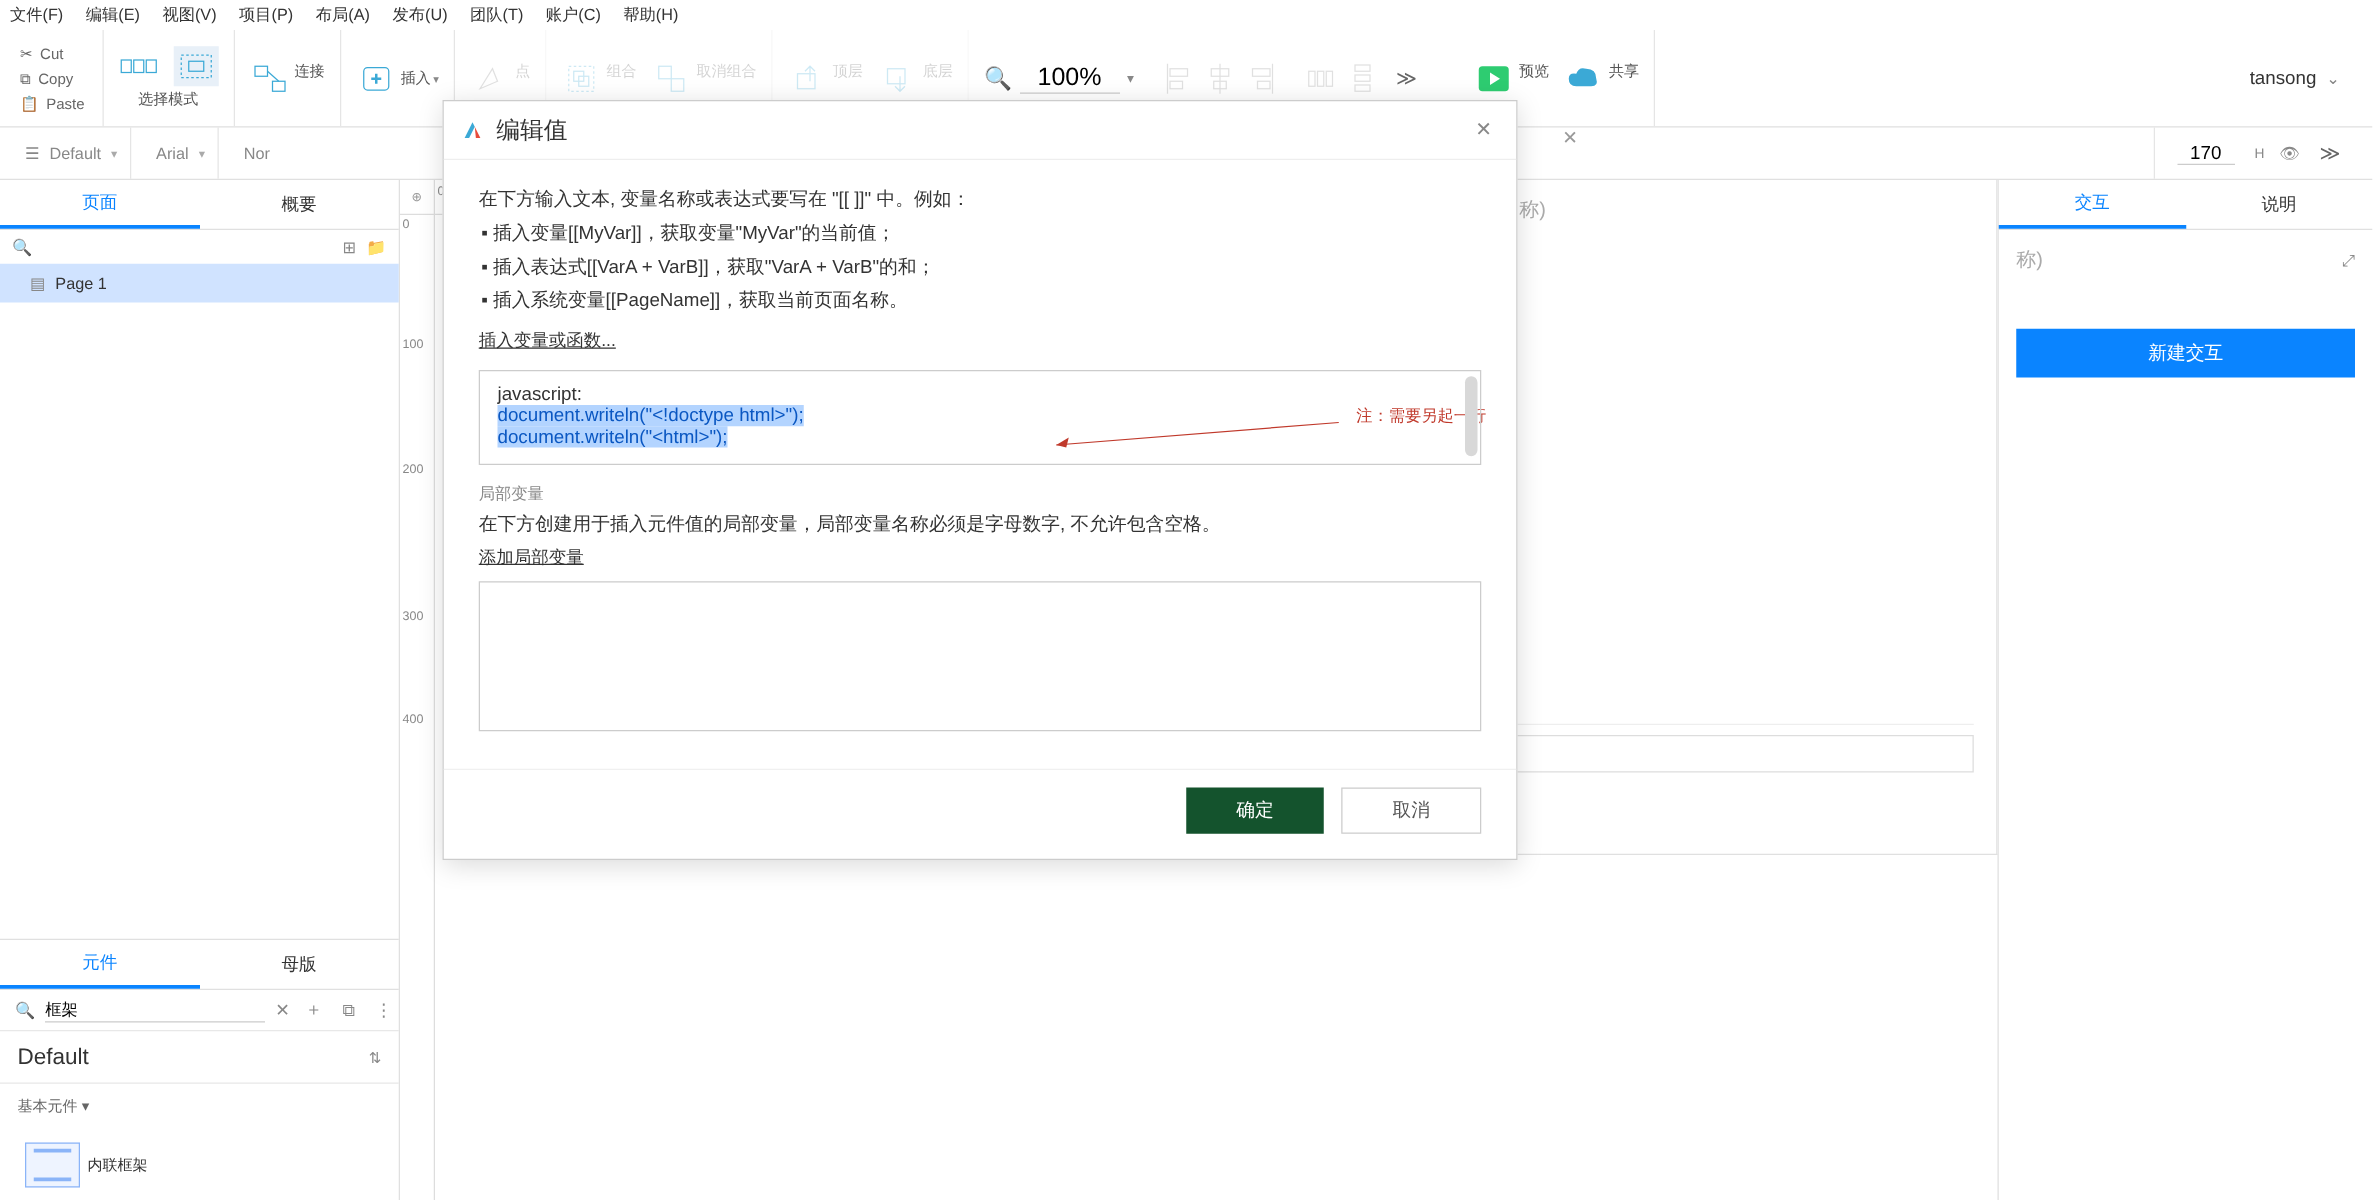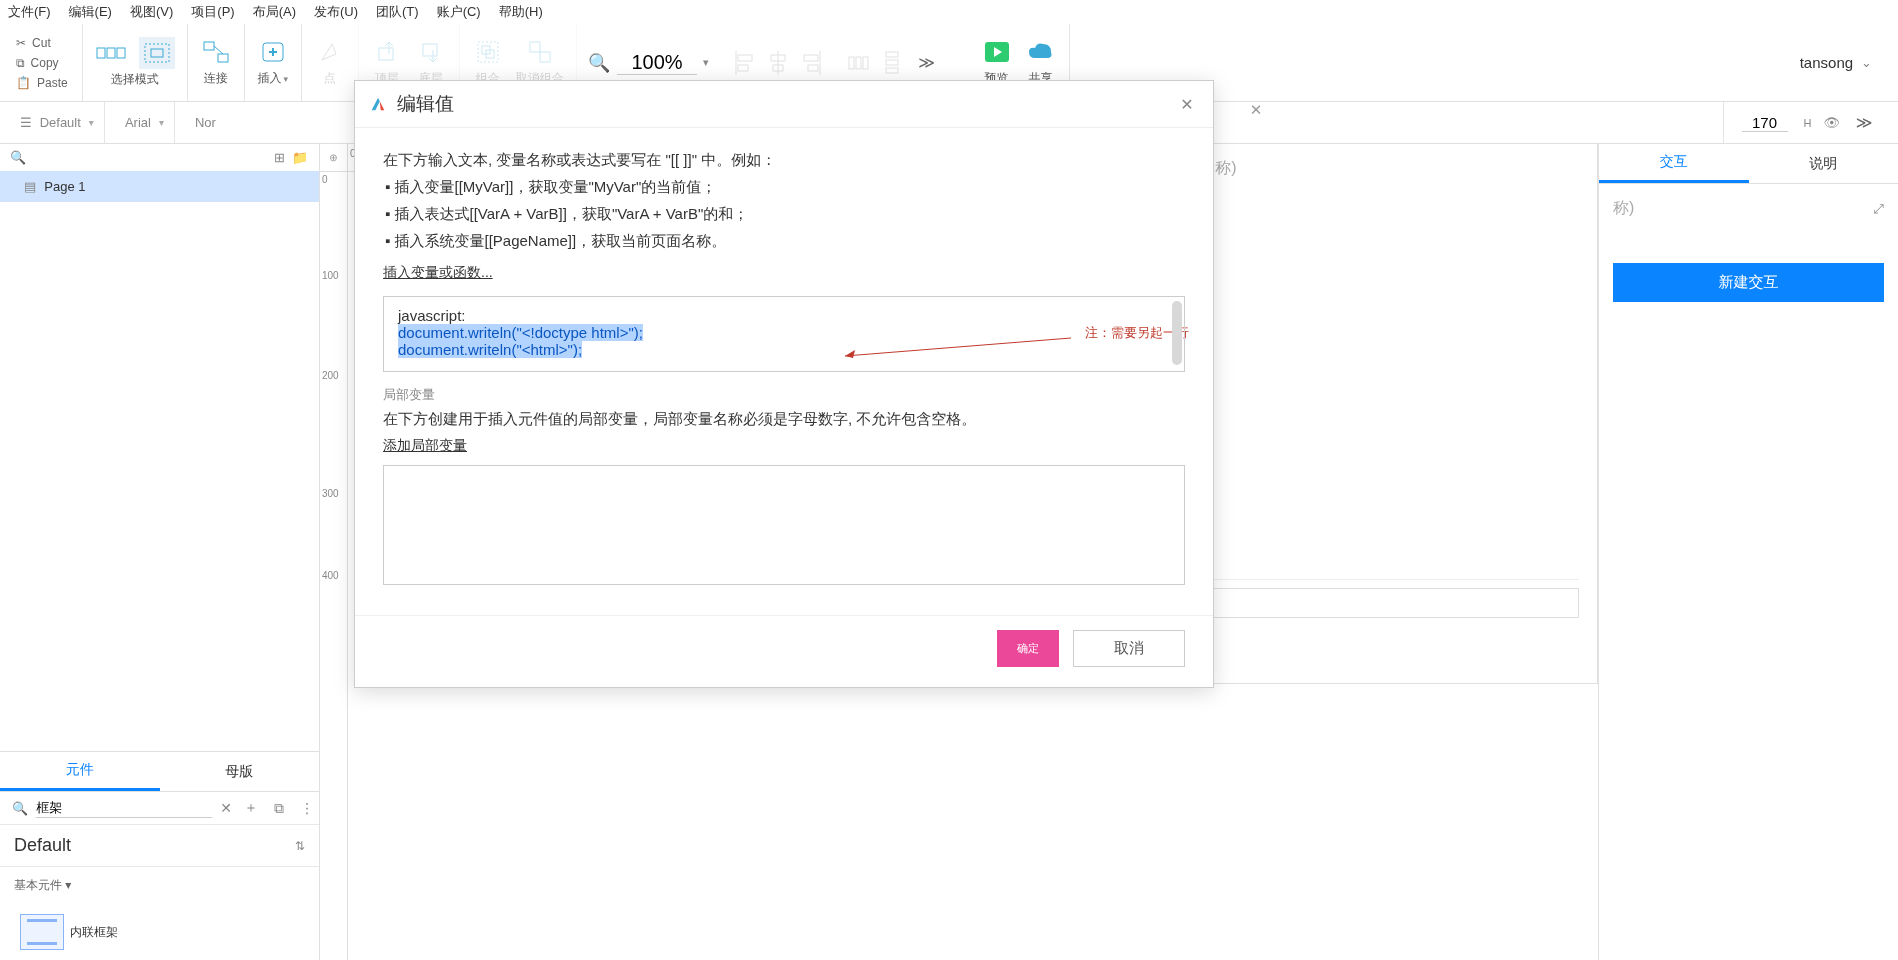--- a/index.html
+++ b/index.html
@@ -8,21 +8,21 @@
 
 .menubar { height: 24px; display: flex; align-items: center; padding: 0 8px; gap: 18px; font-size: 13px; }
 .menubar span { cursor: pointer; }
 
 
 .toolbar { height: 78px; border-bottom: 1px solid #e0e0e0; display: flex; align-items: center; padding: 0 8px; position: relative; }
 .tool-group { display: flex; flex-direction: column; align-items: center; padding: 0 12px; border-right: 1px solid #e5e5e5; height: 100%; justify-content: center; gap: 2px; }
 .tool-group:last-child { border-right: none; }
 .tool-clipboard { display: flex; flex-direction: column; gap: 2px; align-items: flex-start; padding: 4px 10px 4px 4px; border-right: 1px solid #e5e5e5; height: 100%; justify-content: center; }
 .clip-item { display: flex; align-items: center; gap: 6px; font-size: 12px; color: #666; cursor: pointer; padding: 2px 4px; }
-.tool-item { display: flex; flex-direction: column; align-items: center; gap: 4px; cursor: pointer; }
+.tool-item { display: flex; flex-direction: row; gap: 4px; cursor: pointer; }
 .tool-label { font-size: 12px; color: #555; }
 .tool-icon { width: 32px; height: 28px; display: flex; align-items: center; justify-content: center; }
 .tool-row { display: flex; gap: 12px; align-items: center; }
 .zoom-box { display: flex; align-items: center; gap: 6px; font-size: 18px; }
 .zoom-box input { border: none; border-bottom: 1px solid #ccc; width: 80px; font-size: 20px; text-align: center; }
 .faded { opacity: 0.25; }
 .more-btn { width: 24px; height: 24px; display: flex; align-items: center; justify-content: center; cursor: pointer; color: #666; font-size: 16px; }
 .user-area { margin-left: auto; padding: 0 18px; display: flex; align-items: center; gap: 8px; font-size: 15px; }
 
 
@@ -94,21 +94,21 @@
 .arrow-line { position: absolute; left: 490px; top: 210px; width: 226px; height: 2px; }
 .textarea-box { border: 1px solid #ccc; min-height: 76px; padding: 10px 14px; font-size: 15px; position: relative; margin-top: 12px; }
 .ta-scrollbar { position: absolute; right: 2px; top: 4px; width: 10px; height: 64px; background: #d8d8d8; border-radius: 5px; }
 .ta-line1 { color: #333; }
 .ta-line2 { background: #b3d4ff; color: #0a57c2; display: inline; }
 .section-label { font-size: 13px; color: #888; margin-top: 14px; margin-bottom: 6px; }
 .local-var-instruction { font-size: 15px; margin-bottom: 8px; }
 .add-var-link { font-size: 14px; text-decoration: underline; cursor: pointer; }
 .var-box { border: 1px solid #ccc; min-height: 120px; margin-top: 10px; }
 .modal-footer { display: flex; justify-content: flex-end; gap: 14px; padding: 14px 28px 20px; border-top: 1px solid #f0f0f0; margin-top: 12px; }
-.btn-ok { background: #ec4899; color: #fff; padding: 8px 20px; font-size: 11px; cursor: pointer; border: none; }
+.btn-ok { background: #14532d; color: #fff; padding: 8px 40px; font-size: 15px; cursor: pointer; border: none; }
 .btn-cancel { background: #fff; color: #555; padding: 8px 40px; font-size: 15px; cursor: pointer; border: 1px solid #ccc; }
 .outer-close { position: absolute; top: 96px; left: 1240px; width: 32px; height: 28px; display: flex; align-items: center; justify-content: center; cursor: pointer; color: #999; font-size: 15px; z-index: 50; }
 
 .inspector-partial { position: absolute; top: 144px; right: 300px; width: 422px; height: 540px; border: 1px solid #e0e0e0; border-left: none; border-top: none; background: #fff; z-index: 40; }
 .insp-name { padding: 14px 18px 0; color: #aaa; font-size: 16px; }
 .insp-sep { border-top: 1px solid #eee; margin: 400px 18px 0; }
 .insp-fx { text-align: right; padding: 6px 18px; color: #888; font-style: italic; font-size: 13px; }
 .insp-box { margin: 8px 18px; border: 1px solid #ddd; height: 30px; }
 
 svg { display: block; }
@@ -205,58 +205,58 @@
       </div>
       <span class="tool-label">点</span>
     </div>
   </div>
 
   <div class="tool-group faded">
     <div class="tool-row">
       <div class="tool-item">
         <div class="tool-icon">
           <svg width="24" height="24">
+              <rect x="2" y="2" width="20" height="20" fill="none" stroke="#3ba9d6" stroke-dasharray="2 2"></rect>
+              <rect x="6" y="6" width="8" height="8" fill="none" stroke="#3ba9d6"></rect>
+              <rect x="10" y="10" width="8" height="8" fill="none" stroke="#3ba9d6"></rect>
+            </svg>
+        </div>
+        <span class="tool-label">组合</span>
+      </div>
+      <div class="tool-item">
+        <div class="tool-icon">
+          <svg width="24" height="24">
+              <rect x="2" y="2" width="10" height="10" fill="none" stroke="#3ba9d6"></rect>
+              <rect x="12" y="12" width="10" height="10" fill="none" stroke="#3ba9d6"></rect>
+            </svg>
+        </div>
+        <span class="tool-label">取消组合</span>
+      </div>
+    </div>
+  </div>
+
+  <div class="tool-group faded">
+    <div class="tool-row">
+      <div class="tool-item">
+        <div class="tool-icon">
+          <svg width="24" height="24">
               <rect x="4" y="8" width="14" height="12" fill="none" stroke="#3ba9d6"></rect>
               <path d="M14 14 L14 2 M10 6 L14 2 L18 6" fill="none" stroke="#3ba9d6"></path>
             </svg>
         </div>
         <span class="tool-label">顶层</span>
       </div>
       <div class="tool-item">
         <div class="tool-icon">
           <svg width="24" height="24">
               <rect x="4" y="4" width="14" height="12" fill="none" stroke="#3ba9d6"></rect>
               <path d="M14 10 L14 22 M10 18 L14 22 L18 18" fill="none" stroke="#3ba9d6"></path>
             </svg>
         </div>
         <span class="tool-label">底层</span>
-      </div>
-    </div>
-  </div>
-
-  <div class="tool-group faded">
-    <div class="tool-row">
-      <div class="tool-item">
-        <div class="tool-icon">
-          <svg width="24" height="24">
-              <rect x="2" y="2" width="20" height="20" fill="none" stroke="#3ba9d6" stroke-dasharray="2 2"></rect>
-              <rect x="6" y="6" width="8" height="8" fill="none" stroke="#3ba9d6"></rect>
-              <rect x="10" y="10" width="8" height="8" fill="none" stroke="#3ba9d6"></rect>
-            </svg>
-        </div>
-        <span class="tool-label">组合</span>
-      </div>
-      <div class="tool-item">
-        <div class="tool-icon">
-          <svg width="24" height="24">
-              <rect x="2" y="2" width="10" height="10" fill="none" stroke="#3ba9d6"></rect>
-              <rect x="12" y="12" width="10" height="10" fill="none" stroke="#3ba9d6"></rect>
-            </svg>
-        </div>
-        <span class="tool-label">取消组合</span>
       </div>
     </div>
   </div>
 
   <div class="tool-group" style="border-right:none;">
     <div class="zoom-box">
       <span style="color:#3ba9d6;">🔍</span>
       <input value="100%" style="">
       <span style="font-size:11px;color:#888;">▾</span>
     </div>
@@ -343,20 +343,24 @@
 
   <div class="right-tools">
     <input class="num-input" value="170" style="">
     <span style="font-size:11px;color:#888;">H</span>
     <span style="color:#888;">👁</span>
     <span class="more-btn">≫</span>
   </div>
 </div>
 
 <div class="left-panel">
+  <div class="panel-tabs">
+    <div class="panel-tab active">页面</div>
+    <div class="panel-tab">概要</div>
+  </div>
   <div class="search-row">
     <span style="color:#888;">🔍</span>
     <input placeholder="" style="">
     <span style="color:#888;">⊞</span>
     <span style="color:#888;">📁</span>
   </div>
   <div class="panel-content">
     <div class="page-item selected">
       <span style="color:#888;">▤</span>
       <span>Page 1</span>

